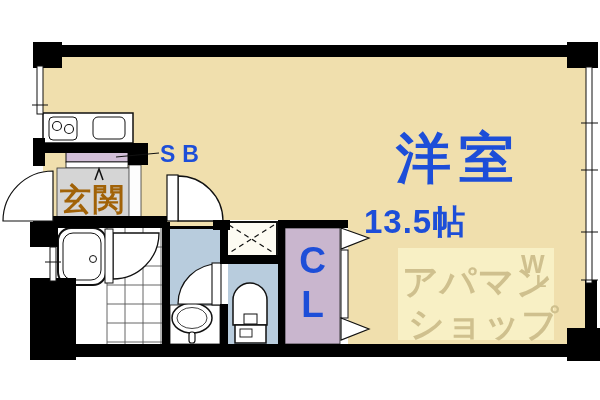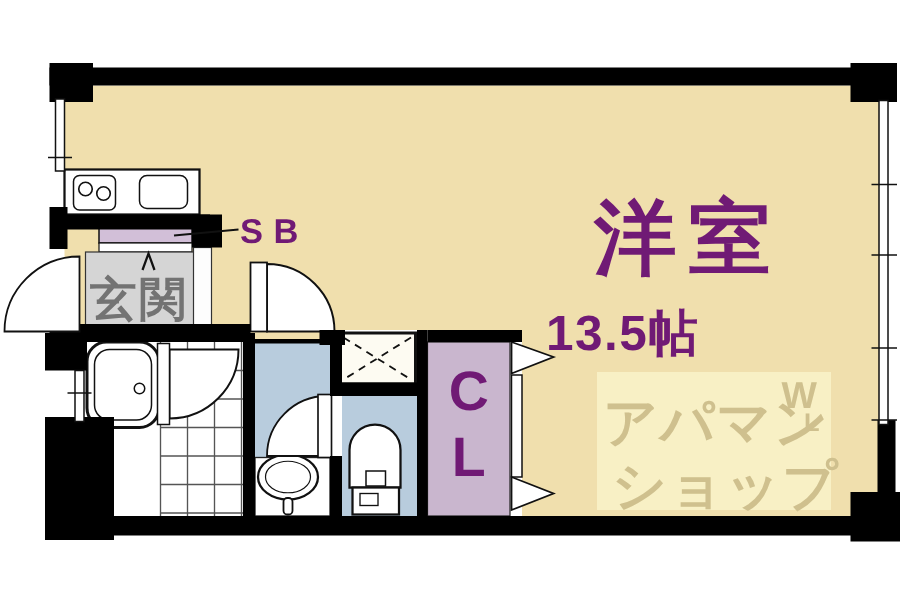--- a/index.html
+++ b/index.html
@@ -1,22 +1,22 @@
 <!DOCTYPE html>
 <html><head>
 <meta charset="utf-8">
 <style>
   html,body{margin:0;padding:0;background:#fff;}
   #stage{position:relative;width:600px;height:400px;background:#ffffff;overflow:hidden;
          font-family:"Liberation Sans","DejaVu Sans",sans-serif;}
   #plan-svg{position:absolute;left:0;top:0;}
-  .lbl{position:absolute;color:#701a75;white-space:nowrap;line-height:1;}
+  .lbl{position:absolute;color:#1d4ed8;white-space:nowrap;line-height:1;}
   #room-label{left:396px;top:131px;font-size:55px;font-weight:600;letter-spacing:8px;}
   #size-label{left:364px;top:205px;font-size:33px;font-weight:600;letter-spacing:1px;}
-  #entrance-label{left:60px;top:184px;font-size:31px;font-weight:600;letter-spacing:2px;color:#737373;}
+  #entrance-label{left:60px;top:184px;font-size:31px;font-weight:600;letter-spacing:2px;color:#a16207;}
   #sb-label{left:160px;top:143px;font-size:23px;font-weight:600;letter-spacing:7px;}
   #closet-label{left:285px;top:242px;width:55px;text-align:center;font-size:37px;font-weight:600;}
   #closet-label div{height:44px;}
   .wm{position:absolute;color:#cfc08e;font-weight:bold;}
   #wm-line1{left:402px;top:258px;font-size:36px;letter-spacing:1px;}
   #wm-line2{left:408px;top:300px;font-size:36px;letter-spacing:1px;}
   #wm-logo-top{left:521px;top:250px;font-size:25px;}
   #wm-logo-bottom{left:536px;top:272px;font-size:17px;}
 </style>
 </head>

